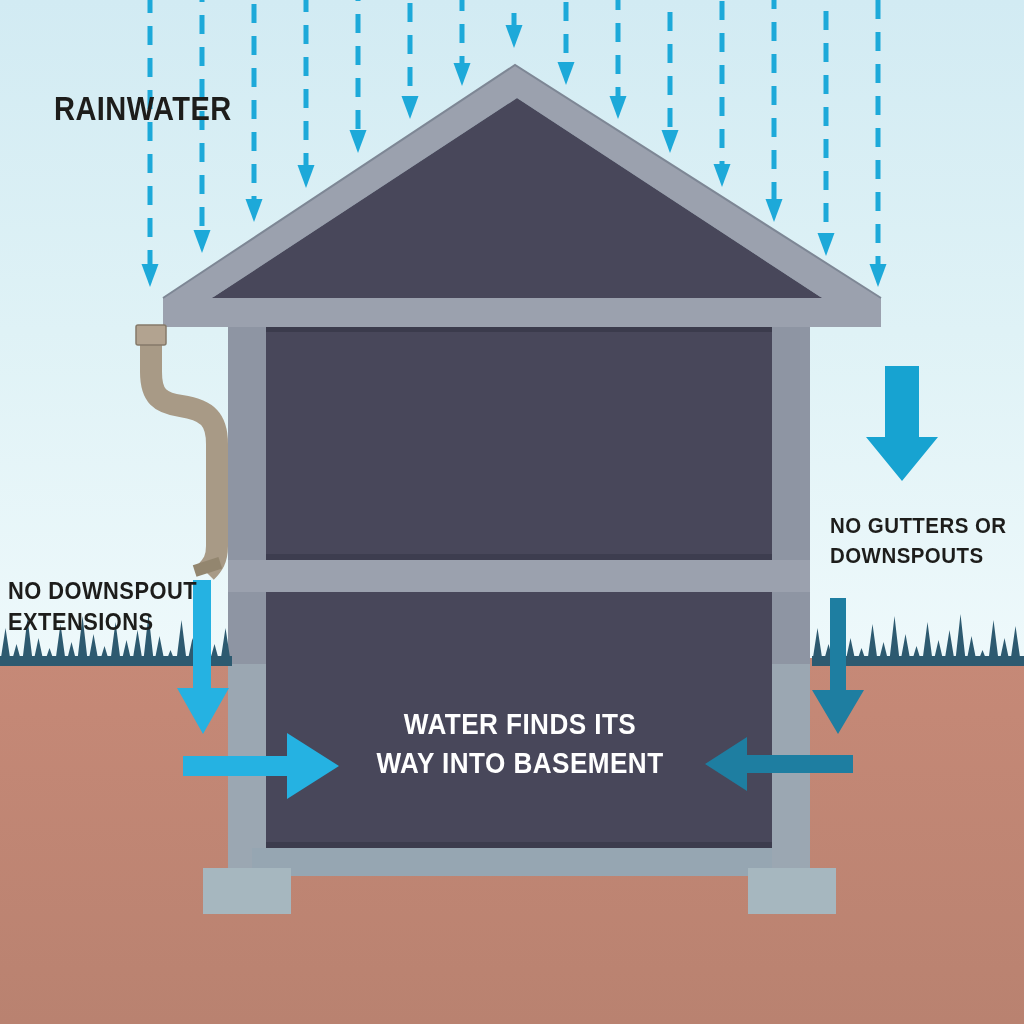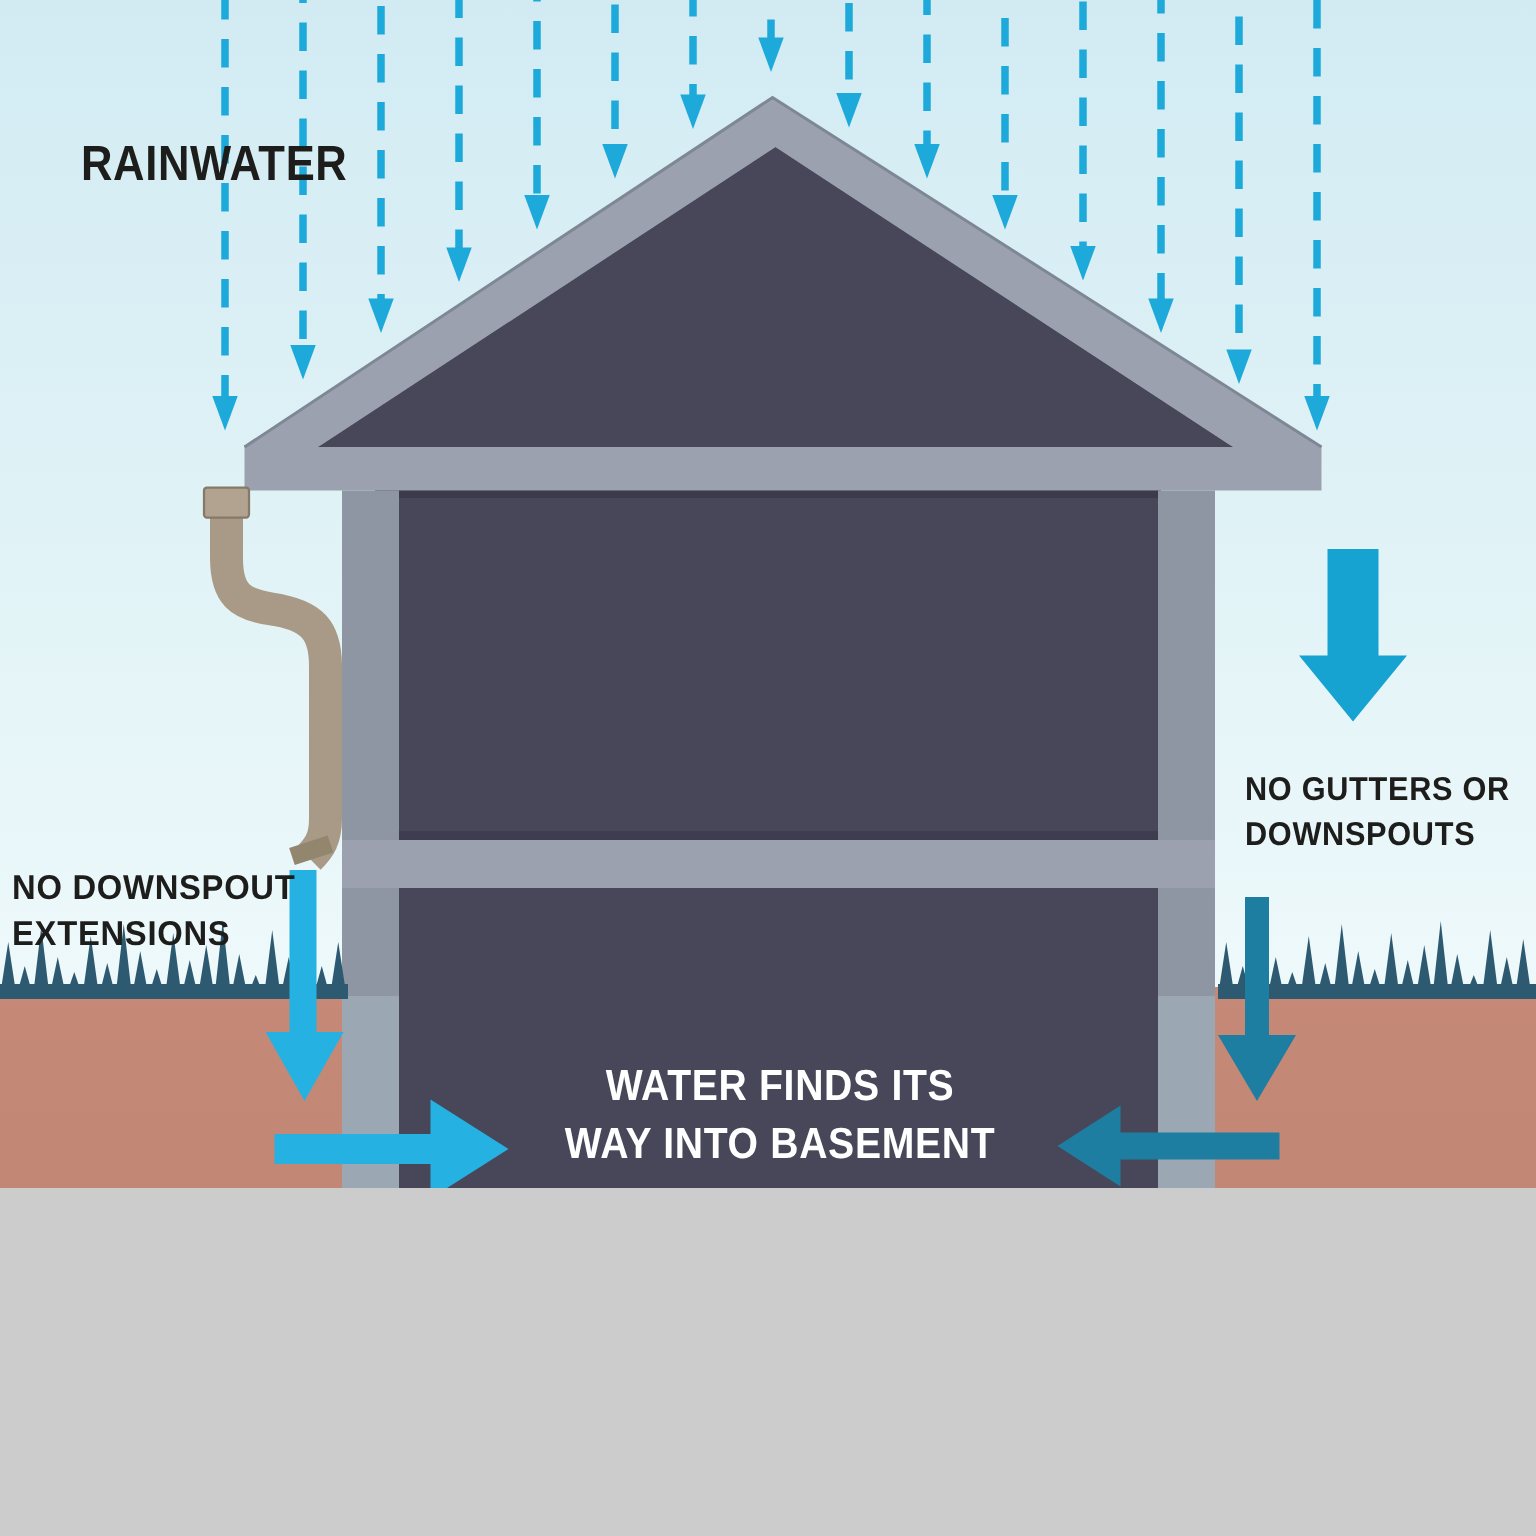--- a/index.html
+++ b/index.html
@@ -1,17 +1,17 @@
 <!DOCTYPE html>
 <html style="--sky-top: #d2ebf3; --sky-mid: #dff2f6; --sky-bottom: #eef9fb; --ground-top: #c68977; --ground-bottom: #b98270; --grass: #2d5a70; --rain-arrow: #1da9d9; --bright-arrow: #25b2e2; --deep-arrow: #17a3d1; --dark-arrow: #1e7ea1; --house-frame: #8e95a3; --eave: #9ba1ae; --house-interior: #48475a; --foundation: #a6b7bf; --slab: #96a6b2; --downspout: #a89a86; --downspout-collar: #b2a390; --text-dark: #1d1d1b; --text-light: #ffffff;"><head>
 <meta charset="utf-8">
 <style>
   html,body{margin:0;padding:0;background:#ccc;}
   #stage{
-    position:relative;width:1024px;height:792px;overflow:hidden;
+    position:relative;width:1024px;height:1024px;overflow:hidden;
     font-family:"Liberation Sans", sans-serif;
     background:var(--sky-bottom);
   }
   #scene{position:absolute;left:0;top:0;}
   .label{
     position:absolute;color:var(--text-dark);font-weight:700;
     white-space:nowrap;letter-spacing:.5px;
   }
   .label div{line-height:inherit;}
   #rainwater-label{left:54px;top:90px;font-size:33px;transform:scaleX(.88);transform-origin:left top;}

